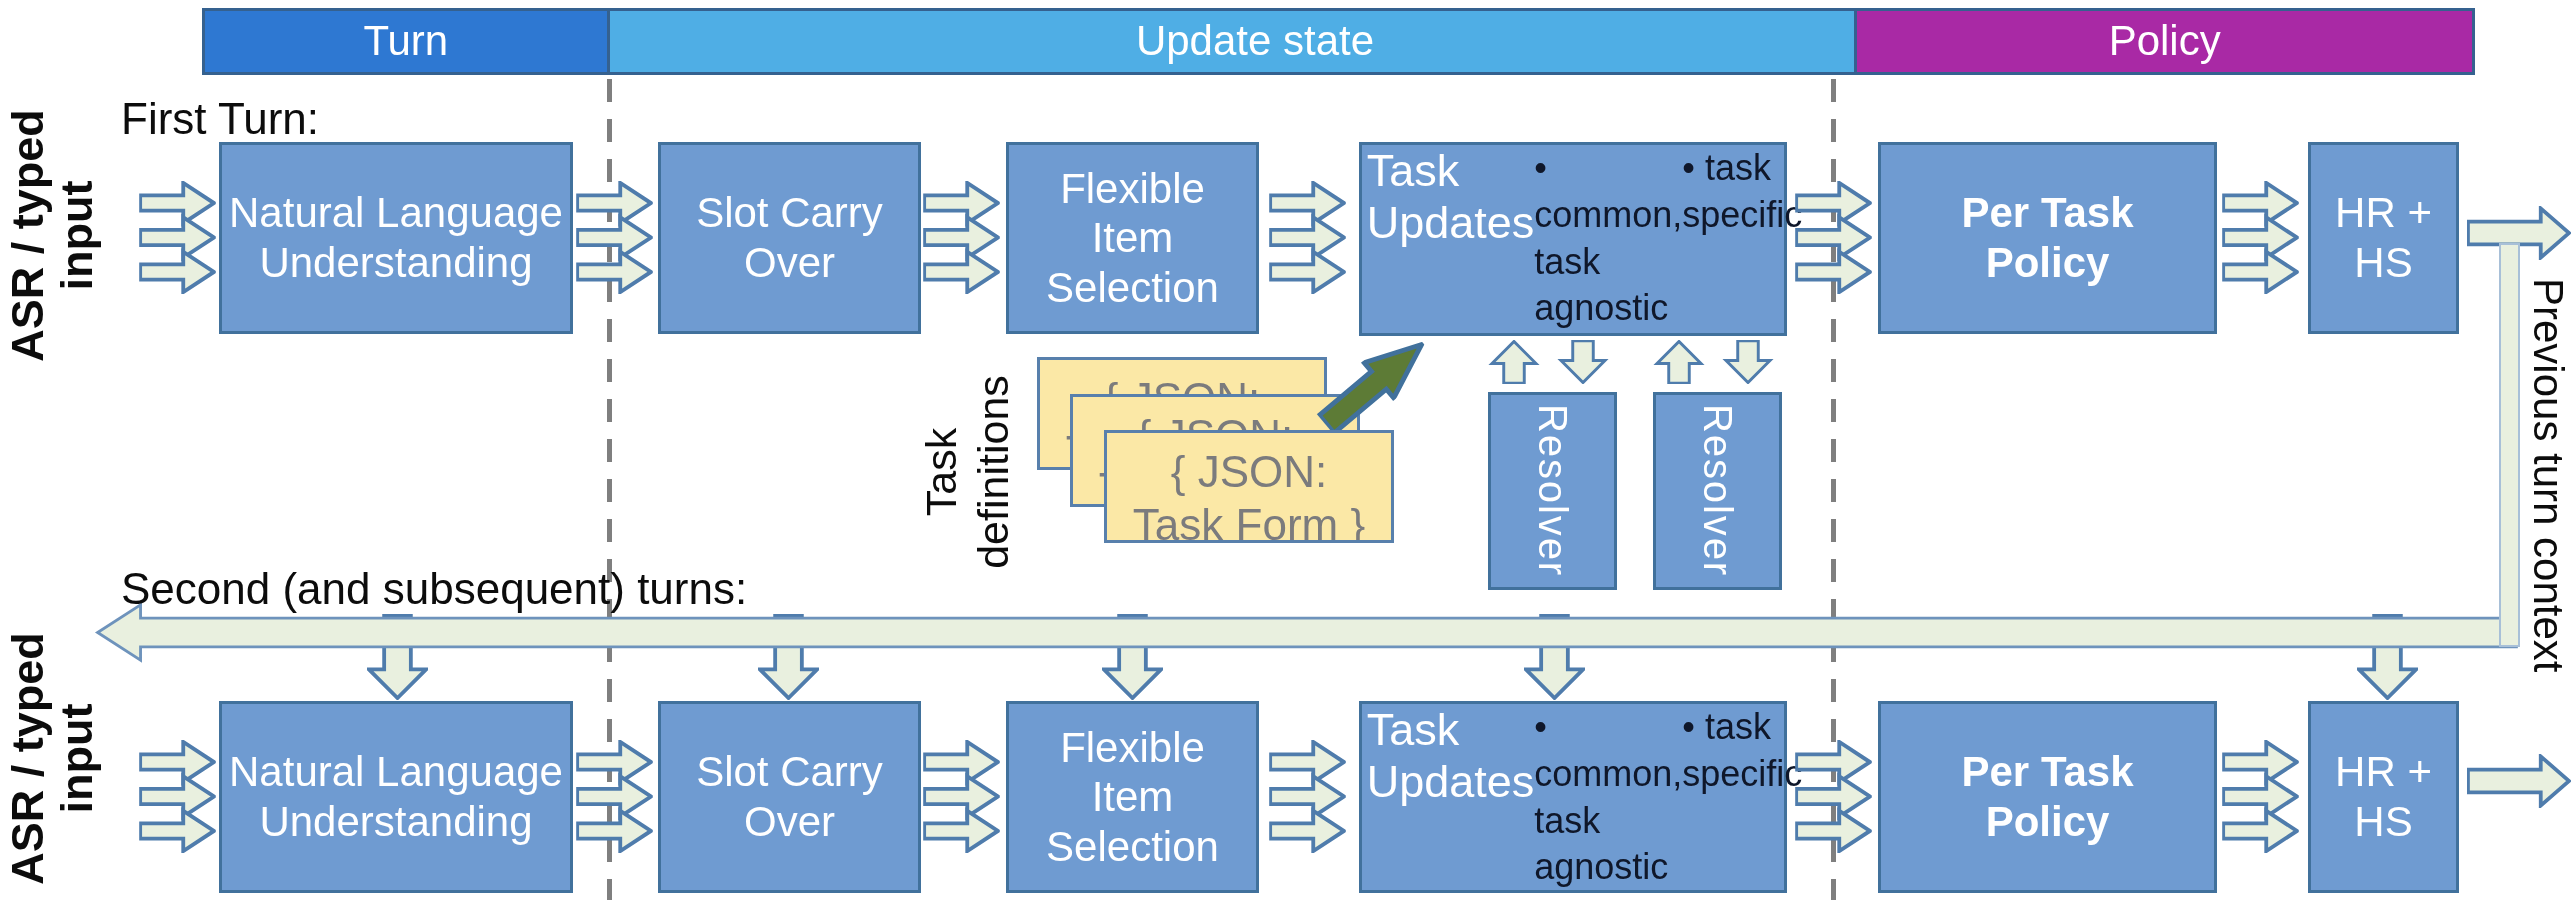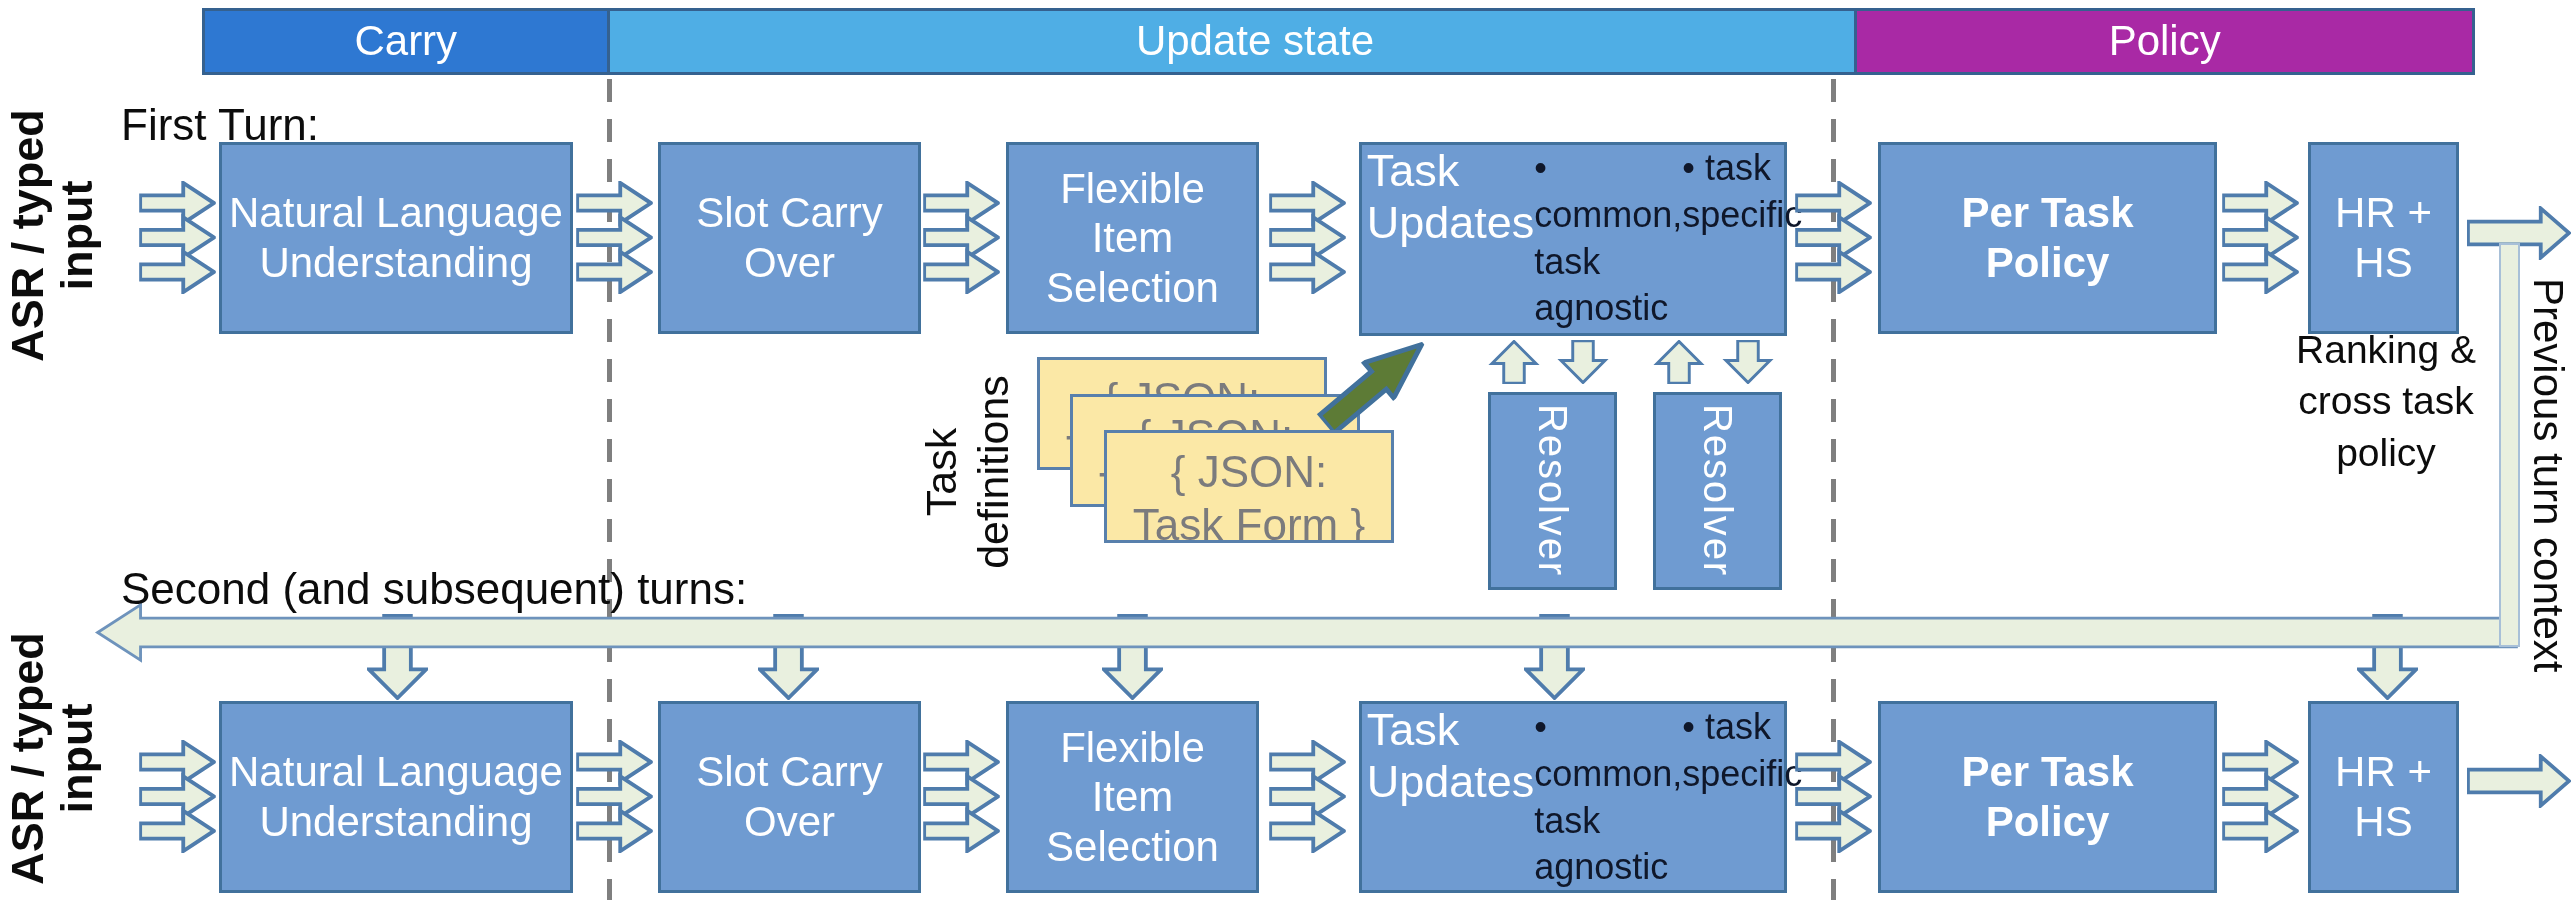--- a/index.html
+++ b/index.html
@@ -76,29 +76,29 @@
       <symbol id="sym-down-sm" viewBox="0 0 64 60">
         <path d="M18,1 H46 V28 H62 L32,58 2,28 H18 Z"></path>
       </symbol>
       <symbol id="sym-up-sm" viewBox="0 0 64 60">
         <path d="M18,59 H46 V32 H62 L32,2 2,32 H18 Z"></path>
       </symbol>
     </defs>
   </svg>
 
   <div class="hdr">
-    <div class="hdr-sec hdr-input">Carry</div>
+    <div class="hdr-sec hdr-input">Turn</div>
     <div class="hdr-sec hdr-update">Update state</div>
     <div class="hdr-sec hdr-policy">Policy</div>
   </div>
 
   <div class="dash" style="left:607px;"></div>
   <div class="dash" style="left:1831px;"></div>
 
-  <div class="lbl turn-lbl" style="left:121px;top:100px;">First Turn:</div>
+  <div class="lbl turn-lbl" style="left:121px;top:94px;">First Turn:</div>
   <div class="lbl turn-lbl" style="left:121px;top:564px;">Second (and subsequent) turns:</div>
 
   <div class="lbl rot-ccw asr" style="left:-106px;top:173px;width:317px;height:125px;">
     <span style="max-width:269px;">ASR / typed input</span>
   </div>
   <div class="lbl rot-ccw asr" style="left:-106px;top:696px;width:317px;height:125px;">
     <span style="max-width:269px;">ASR / typed input</span>
   </div>
 
   <div class="box" style="left:219px;top:142px;width:354px;height:192px;">
@@ -174,21 +174,20 @@
       <use href="#sym-down-sm"></use>
     </svg>
 
   <div class="resolver" style="left:1488px;">
     <div class="res-txt">Resolver</div>
   </div>
   <div class="resolver" style="left:1653px;">
     <div class="res-txt">Resolver</div>
   </div>
 
-  <div class="lbl ranking" style="left:2271px;top:324px;width:230px;">Ranking &amp; cross task policy</div>
   <div class="lbl vert-cw" style="left:2524px;top:278px;">Previous turn context</div>
 
   <div class="vbar"></div>
 
   <svg class="bar" style="left:88px;top:601px;width:2438px;height:63px;" viewBox="0 0 2540 66">
     <path d="M48,18 H2537 V48 H48 V62 L3,33 48,4 Z"></path>
   </svg>
 
   <svg class="flow" style="left:367px;top:614px;width:61px;height:86px;z-index:2;" viewBox="0 0 64 90" width="61" height="86">
       <use href="#sym-down-long"></use>

